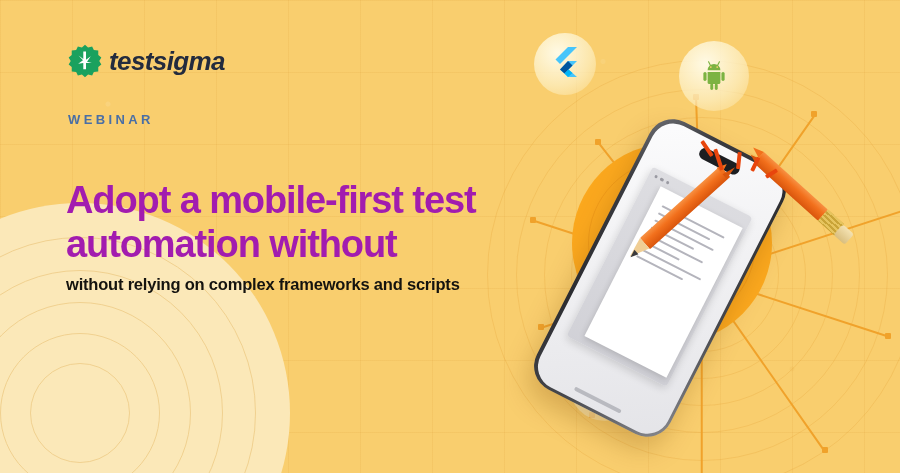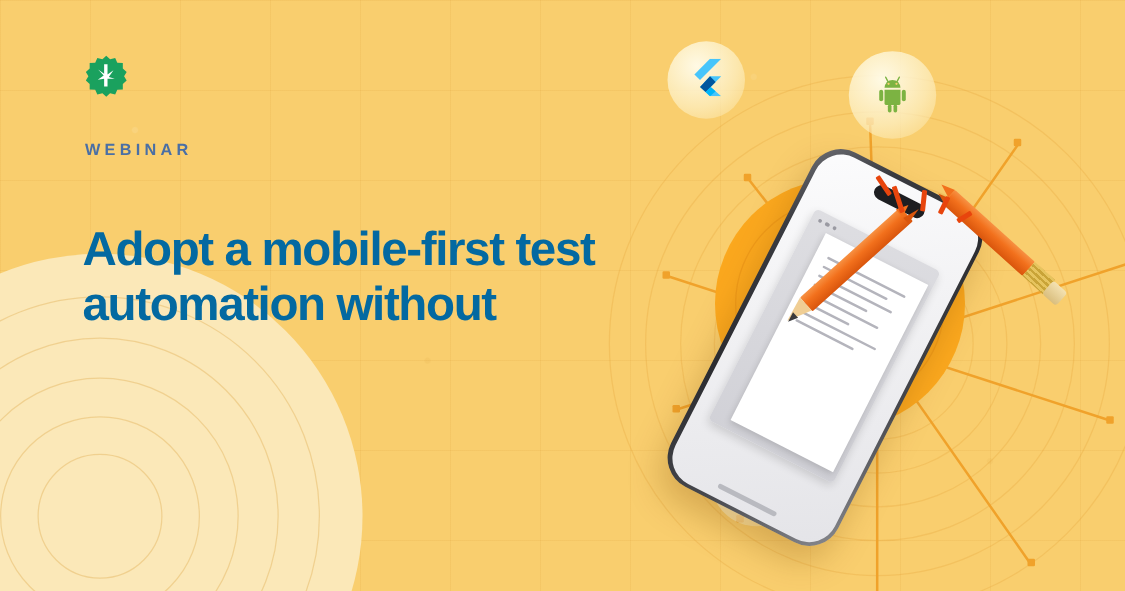--- a/index.html
+++ b/index.html
@@ -91,21 +91,21 @@
   .webinar {
     position:absolute; left:68px; top:112px;
     font-size:13px; font-weight:bold; color:#4A6FA5;
     letter-spacing:3.4px;
   }
 
   
   .headline {
     position:absolute; left:66px; top:178px;
     width:470px;
-    font-size:38px; font-weight:bold; color:#0369a1;
+    font-size:38px; font-weight:bold; color:#a21caf;
     line-height:1.17; letter-spacing:-1.1px;
   }
   .subhead {
     position:absolute; left:66px; top:275px;
     width:470px;
     font-size:16.5px; font-weight:bold; color:#14130F;
     letter-spacing:-.2px;
   }
 
   
@@ -228,29 +228,31 @@
       <div class="disc-inner" style="width: 72px; height: 72px;"></div>
     </div>
 
   <div class="logo-row">
     <span class="logo-mark">
       <svg viewBox="0 0 100 100" width="34" height="34" aria-hidden="true">
         <path d="M50 2 L59 10 L71 7 L76 18 L89 19 L89 32 L98 40 L92 50 L98 60 L89 68 L89 81 L76 82 L71 93 L59 90 L50 98 L41 90 L29 93 L24 82 L11 81 L11 68 L2 60 L8 50 L2 40 L11 32 L11 19 L24 18 L29 7 L41 10 Z" fill="#1AA15E"></path>
         <path d="M53 22 L53 46 L67 36 L56 52 L70 56 L53 56 L53 74 L45 74 L45 56 L30 58 L44 48 L31 34 L45 44 L45 22 Z" fill="#FFFFFF"></path>
       </svg>
     </span>
+    <span class="logo-word">testsigma</span>
   </div>
 
   <div class="webinar">WEBINAR</div>
 
   <h1 class="headline">
     <span>Adopt a mobile-first test</span><br>
     <span>automation without</span>
   </h1>
 
+  <p class="subhead">without relying on complex frameworks and scripts</p>
 
   <div class="badge badge-flutter">
     <span>
       <svg viewBox="0 0 48 60" width="24" height="30" aria-hidden="true">
         <polygon points="30,0 48,0 14,34 5,25" fill="#47C5FB"></polygon>
         <polygon points="30,28 48,28 31,45 48,60 30,60 14,45" fill="#47C5FB"></polygon>
         <polygon points="14,45 30,28 39,37 23,53" fill="#00569E"></polygon>
         <polygon points="23,53 30,60 39,52 31,45" fill="#00B5F8"></polygon>
       </svg>
     </span>

